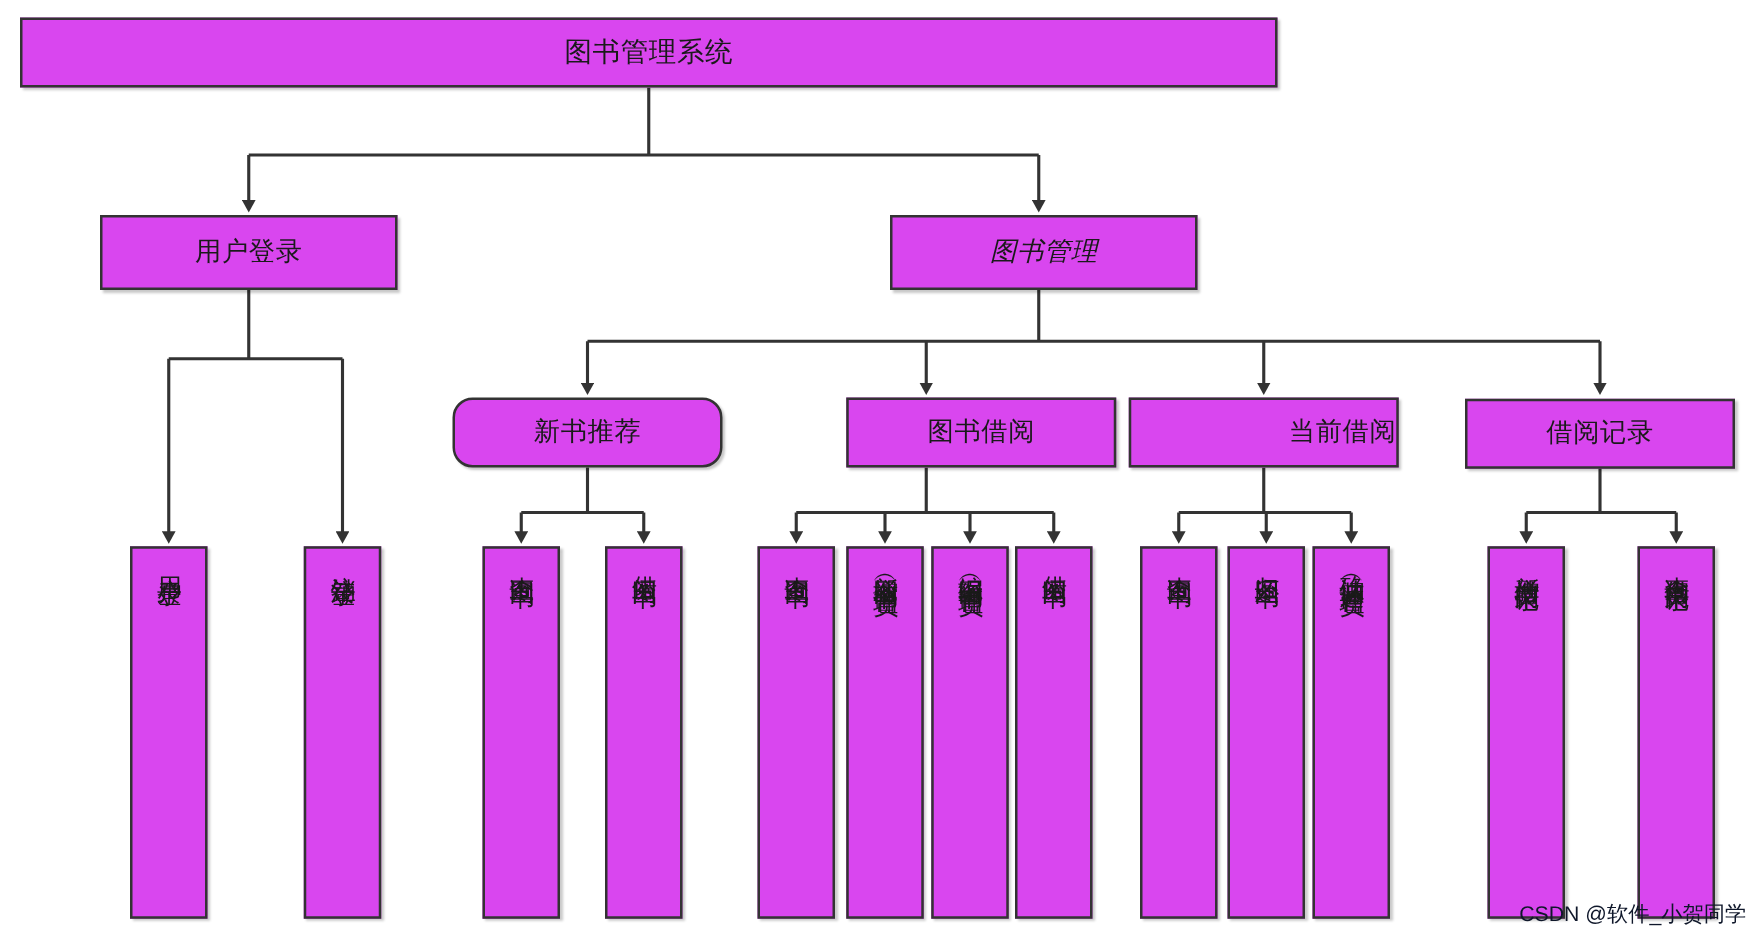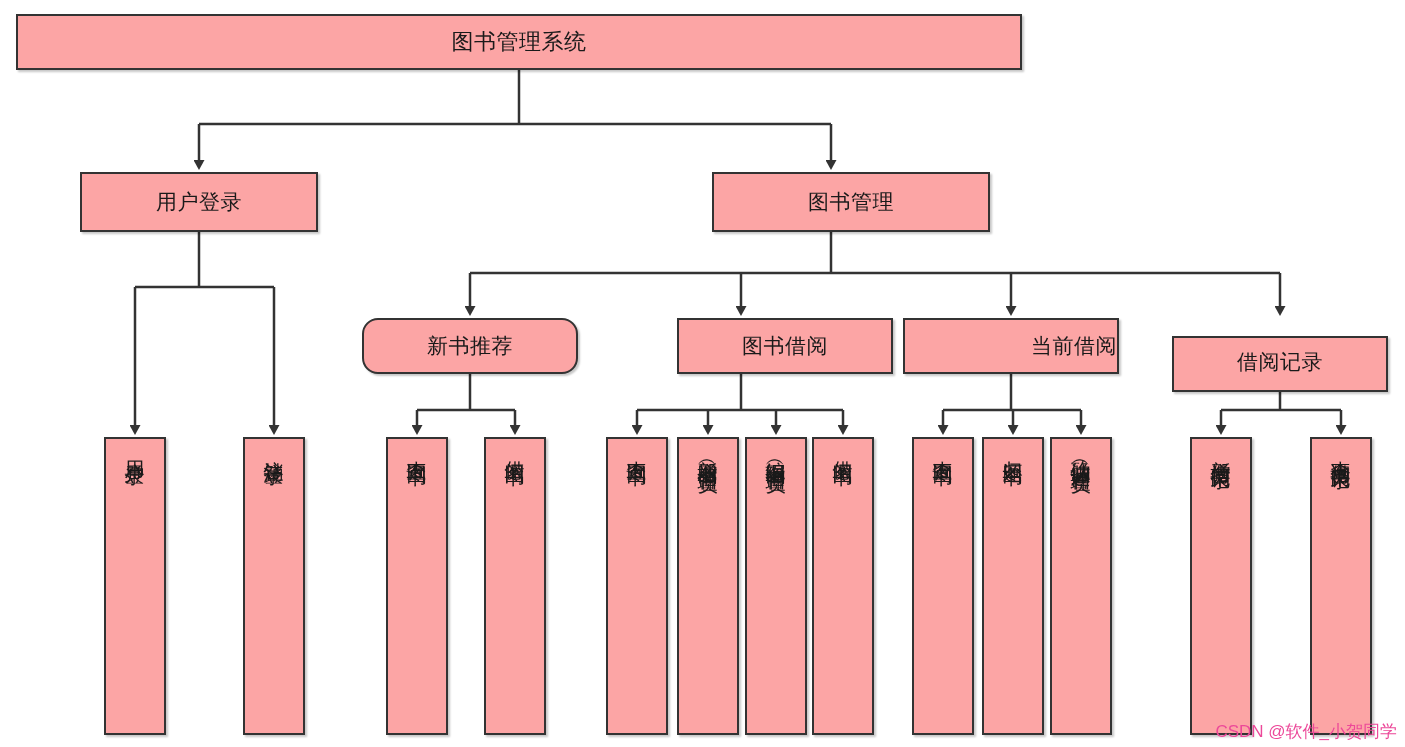--- a/index.html
+++ b/index.html
@@ -21,21 +21,21 @@
     position: absolute;
     left: 0;
     top: 0;
     width: 1405px;
     height: 747px;
     pointer-events: none;
   }
   .node {
     position: absolute;
     box-sizing: border-box;
-    background: #fca5a5;
+    background: #d946ef;
     border: 2px solid #333333;
     box-shadow: 2px 2px 2px rgba(0,0,0,0.22);
     display: flex;
     align-items: center;
     justify-content: center;
     color: #1a1a1a;
     z-index: 2;
   }
   .node .label {
     display: block;
@@ -63,21 +63,21 @@
     font-size: 20px;
     letter-spacing: 2px;
     line-height: 1;
     white-space: nowrap;
   }
   .watermark {
     position: absolute;
     right: 8px;
     bottom: 4px;
     font-size: 17px;
-    color: #ec4899;
+    color: #0f172a;
     z-index: 5;
     white-space: nowrap;
     font-family: "Liberation Sans", "DejaVu Sans", sans-serif;
   }
 </style>
 </head>
 <body>
 
 <div id="canvas">
 
@@ -124,34 +124,34 @@
       </g>
   </svg>
 
   <div class="node root h" style="left: 16px; top: 14px; width: 1006px; height: 56px;">
     <span class="label">图书管理系统</span>
   </div>
 
   <div class="node h" style="left: 80px; top: 172px; width: 238px; height: 60px;">
     <span class="label">用户登录</span>
   </div>
-  <div class="node h" style="left: 712px; top: 172px; width: 278px; height: 60px;">
+  <div class="node h" style="left: 712px; top: 172px; width: 246px; height: 60px; font-style: italic;">
     <span class="label">图书管理</span>
   </div>
 
   <div class="node h" style="left: 362px; top: 318px; width: 216px; height: 56px; border-radius: 16px;">
     <span class="label">新书推荐</span>
   </div>
   <div class="node h" style="left: 633px; top: 318px; width: 216px; height: 56px; margin-left: 44px;">
     <span class="label">图书借阅</span>
   </div>
   <div class="node h" style="left: 903px; top: 318px; width: 216px; height: 56px; justify-content: flex-end;">
     <span class="label">当前借阅</span>
   </div>
-  <div class="node h" style="left: 1172px; top: 336px; width: 216px; height: 56px; font-family: Liberation Mono, monospace;">
+  <div class="node h" style="left: 1172px; top: 319px; width: 216px; height: 56px;">
     <span class="label">借阅记录</span>
   </div>
 
   <div class="node v" style="left: 104px; top: 437px; width: 62px; height: 298px;">
     <span class="label">用户登录</span>
   </div>
   <div class="node v" style="left: 243px; top: 437px; width: 62px; height: 298px;">
     <span class="label">注销登录</span>
   </div>
   <div class="node v" style="left: 386px; top: 437px; width: 62px; height: 298px;">

